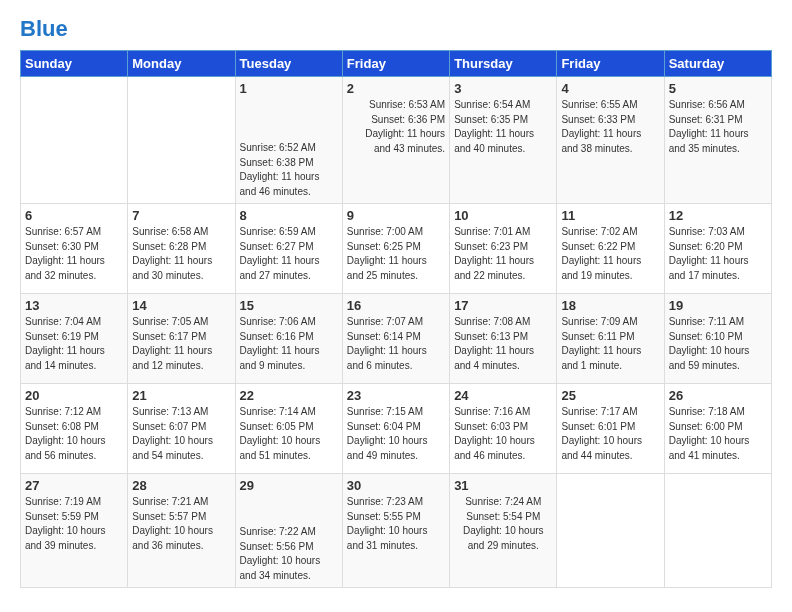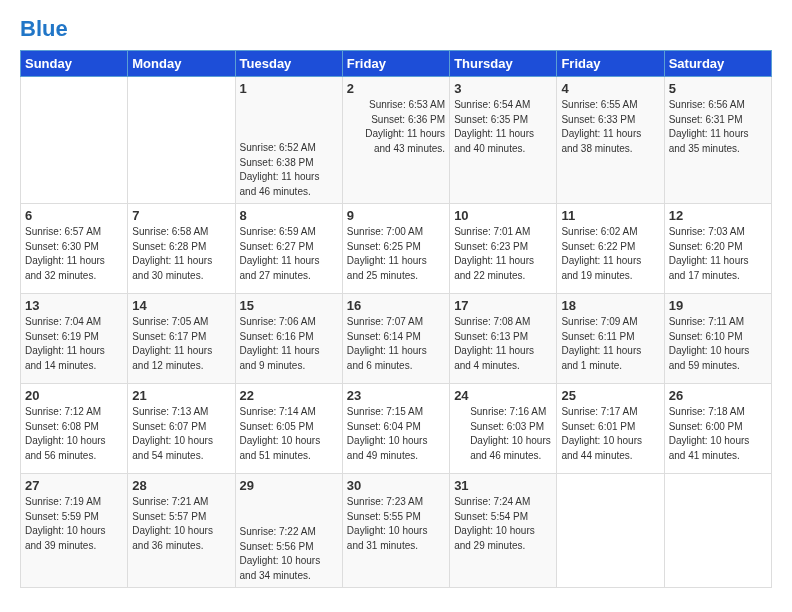--- a/index.html
+++ b/index.html
@@ -110,21 +110,21 @@
 Daylight: 11 hours and 25 minutes.</div>
           </td>
           <td>
             <div class="day-num">10</div>
             <div class="day-info" style="white-space: pre-line;">Sunrise: 7:01 AM
 Sunset: 6:23 PM
 Daylight: 11 hours and 22 minutes.</div>
           </td>
           <td>
             <div class="day-num">11</div>
-            <div class="day-info" style="white-space: pre-line;">Sunrise: 6:02 AM
+            <div class="day-info" style="white-space: pre-line;">Sunrise: 7:02 AM
 Sunset: 6:22 PM
 Daylight: 11 hours and 19 minutes.</div>
           </td>
           <td>
             <div class="day-num">12</div>
             <div class="day-info" style="white-space: pre-line;">Sunrise: 7:03 AM
 Sunset: 6:20 PM
 Daylight: 11 hours and 17 minutes.</div>
           </td>
         </tr>
@@ -192,21 +192,21 @@
 Daylight: 10 hours and 51 minutes.</div>
           </td>
           <td>
             <div class="day-num">23</div>
             <div class="day-info" style="white-space: pre-line;">Sunrise: 7:15 AM
 Sunset: 6:04 PM
 Daylight: 10 hours and 49 minutes.</div>
           </td>
           <td>
             <div class="day-num">24</div>
-            <div class="day-info" style="white-space: pre-line; margin-left: 16px;">Sunrise: 7:16 AM
+            <div class="day-info" style="white-space: pre-line;">Sunrise: 7:16 AM
 Sunset: 6:03 PM
 Daylight: 10 hours and 46 minutes.</div>
           </td>
           <td>
             <div class="day-num">25</div>
             <div class="day-info" style="white-space: pre-line;">Sunrise: 7:17 AM
 Sunset: 6:01 PM
 Daylight: 10 hours and 44 minutes.</div>
           </td>
           <td>
@@ -236,21 +236,21 @@
 Daylight: 10 hours and 34 minutes.</div>
           </td>
           <td>
             <div class="day-num">30</div>
             <div class="day-info" style="white-space: pre-line;">Sunrise: 7:23 AM
 Sunset: 5:55 PM
 Daylight: 10 hours and 31 minutes.</div>
           </td>
           <td>
             <div class="day-num">31</div>
-            <div class="day-info" style="white-space: pre-line;">Sunrise: 7:24 AM
+            <div class="day-info" style="white-space: pre-line; text-align: center;">Sunrise: 7:24 AM
 Sunset: 5:54 PM
 Daylight: 10 hours and 29 minutes.</div>
           </td>
           <td class="empty"></td>
           <td class="empty"></td>
         </tr>
       </tbody>
   </table>
 </div>
 

